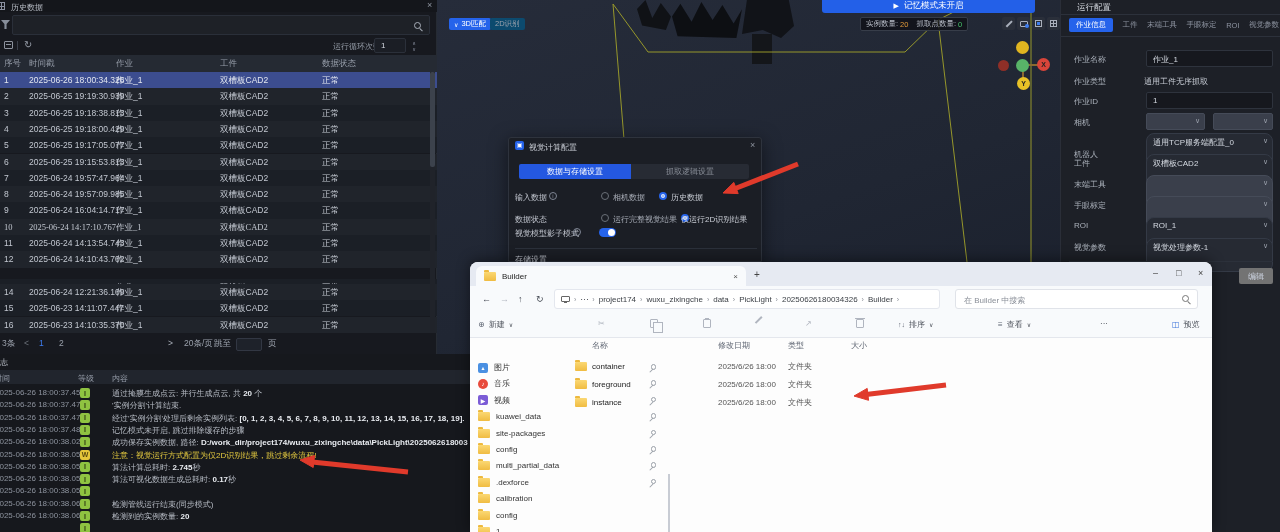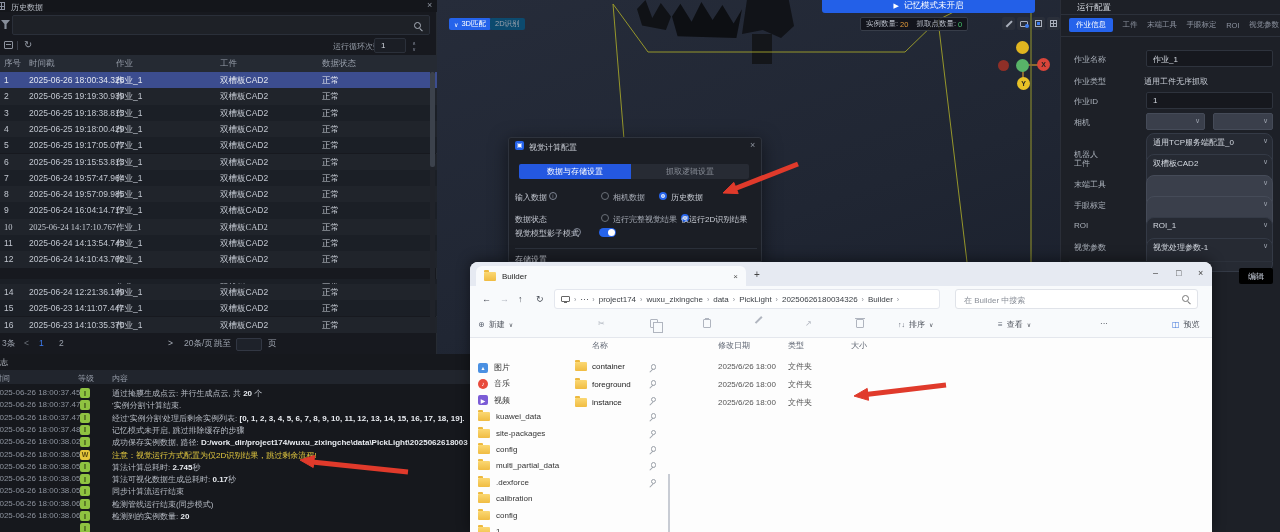--- a/index.html
+++ b/index.html
@@ -128,21 +128,21 @@
   #cfg-tdiv{position:absolute;left:0;top:36px;width:220px;height:1px;background:#2c313b}
   .cfg-label{position:absolute;left:13px;font-size:8px;color:#aab0ba;white-space:nowrap}
   .cfg-input{position:absolute;left:85px;width:127px;height:17px;background:#16181e;border:1px solid #2e333d;
     border-radius:2px;font-size:8px;color:#d5dae2;padding:3px 0 0 6px;white-space:nowrap;overflow:hidden}
   .cfg-text{position:absolute;left:83px;font-size:8px;color:#c7ccd5;white-space:nowrap}
   .cfg-select{position:absolute;left:85px;width:127px;height:34px;background:#262a33;border:1px solid #343a46;
     border-radius:8px;font-size:8px;color:#d5dae2;padding:3px 12px 0 6px;white-space:nowrap;overflow:hidden}
   .cfg-select.empty{background:#3a3f4b;border-color:#454b58}
   .cfg-select .car,.cfg-sm .car{position:absolute;right:4px;top:3px;color:#9aa0ab;font-size:7px}
   .cfg-sm{position:absolute;width:59px;height:17px;background:#3a3f4b;border:1px solid #454b58;border-radius:2px}
-  #edit-btn{position:absolute;left:178px;top:268px;width:34px;height:16px;background:#000000;border-radius:2px;
+  #edit-btn{position:absolute;left:178px;top:268px;width:34px;height:16px;background:#737373;border-radius:2px;
     color:#cfd6e4;font-size:8px;display:flex;align-items:center;justify-content:center}
   #cfg-fdiv{position:absolute;left:8px;top:261px;width:204px;height:1px;background:#2c313b}
 
   
   #explorer{left:470px;top:262px;width:742px;height:270px;z-index:20;background:#fdfdfd;
     border-radius:8px 8px 0 0;box-shadow:0 -2px 14px rgba(0,0,0,.45);font-size:8px;color:#333}
   #ex-tabbar{position:absolute;left:0;top:0;width:742px;height:24px;background:#e6eaf2;border-radius:8px 8px 0 0}
   #ex-tab{position:absolute;left:6px;top:4px;width:270px;height:20px;background:#f8fafc;border-radius:6px 6px 0 0;
     display:flex;align-items:center;gap:6px;padding:0 8px;color:#222}
   #ex-tab .x{margin-left:auto;color:#555}
@@ -458,21 +458,20 @@
           <span class="lm">算法计算总耗时: <b>2.745</b>秒</span>
         </div>
         <div class="lrow" style="top: 86.1px;">
           <span class="lt">2025-06-26 18:00:38.053</span>
           <span class="lb I">I</span>
           <span class="lm">算法可视化数据生成总耗时: <b>0.17</b>秒</span>
         </div>
         <div class="lrow" style="top: 98.4px;">
           <span class="lt">2025-06-26 18:00:38.055</span>
           <span class="lb I">I</span>
-          <span class="lm">同步计算流运行结束</span>
         </div>
         <div class="lrow" style="top: 110.7px;">
           <span class="lt">2025-06-26 18:00:38.060</span>
           <span class="lb I">I</span>
           <span class="lm">检测管线运行结束(同步模式)</span>
         </div>
         <div class="lrow" style="top: 123px;">
           <span class="lt">2025-06-26 18:00:38.062</span>
           <span class="lb I">I</span>
           <span class="lm">检测到的实例数量: <b>20</b></span>

